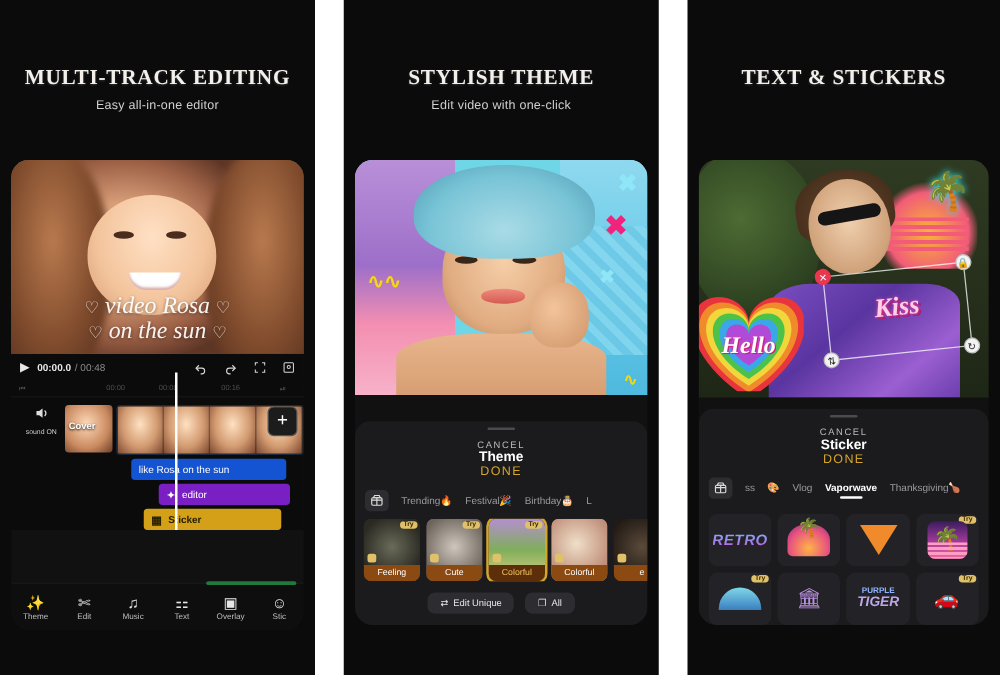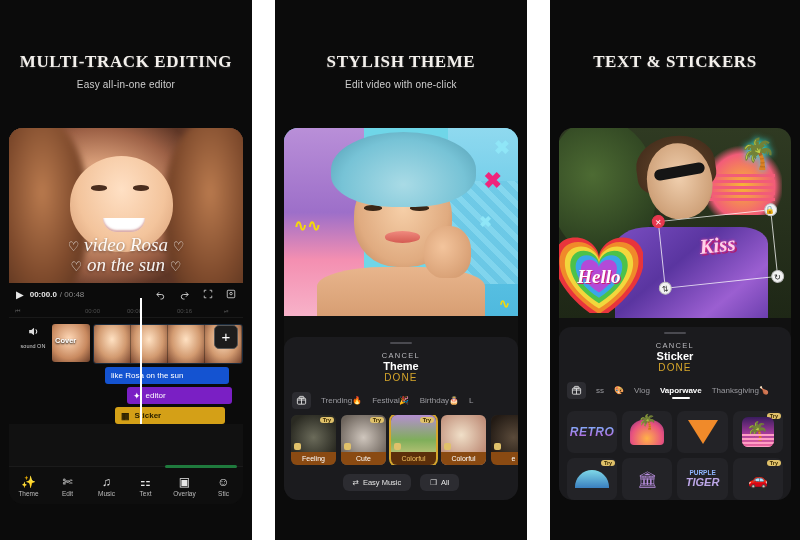--- a/index.html
+++ b/index.html
@@ -557,21 +557,21 @@
             <span class="try">Try</span>
             <span class="lockd"></span>
             <span class="nm">e</span>
           </div>
 
         </div>
 
         <div class="sheetfoot">
           <span class="pill">
             <span>⇄</span>
-            <span>Easy Music</span>
+            <span>Edit Unique</span>
           </span>
           <span class="pill">
             <span>❐</span>
             <span>All</span>
           </span>
         </div>
       </div>
     </div>
   </div>
 

